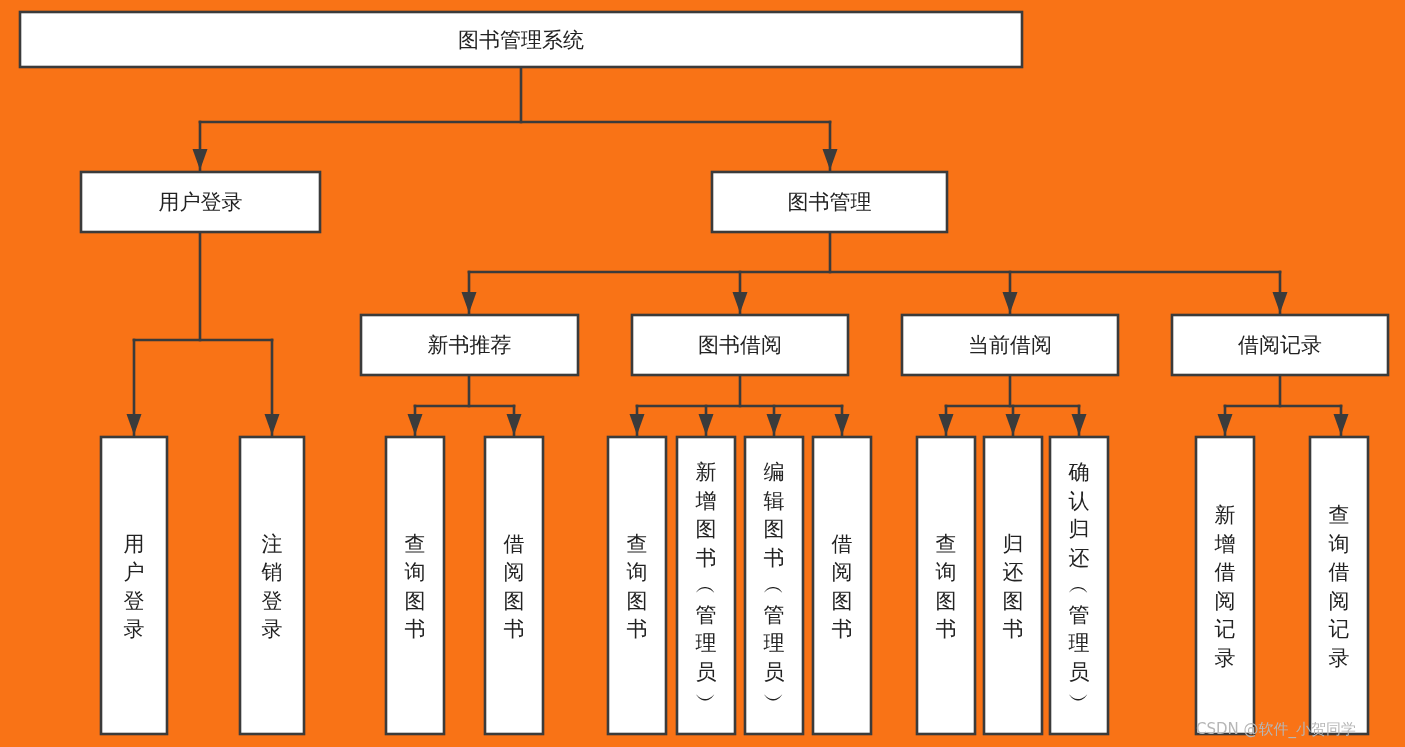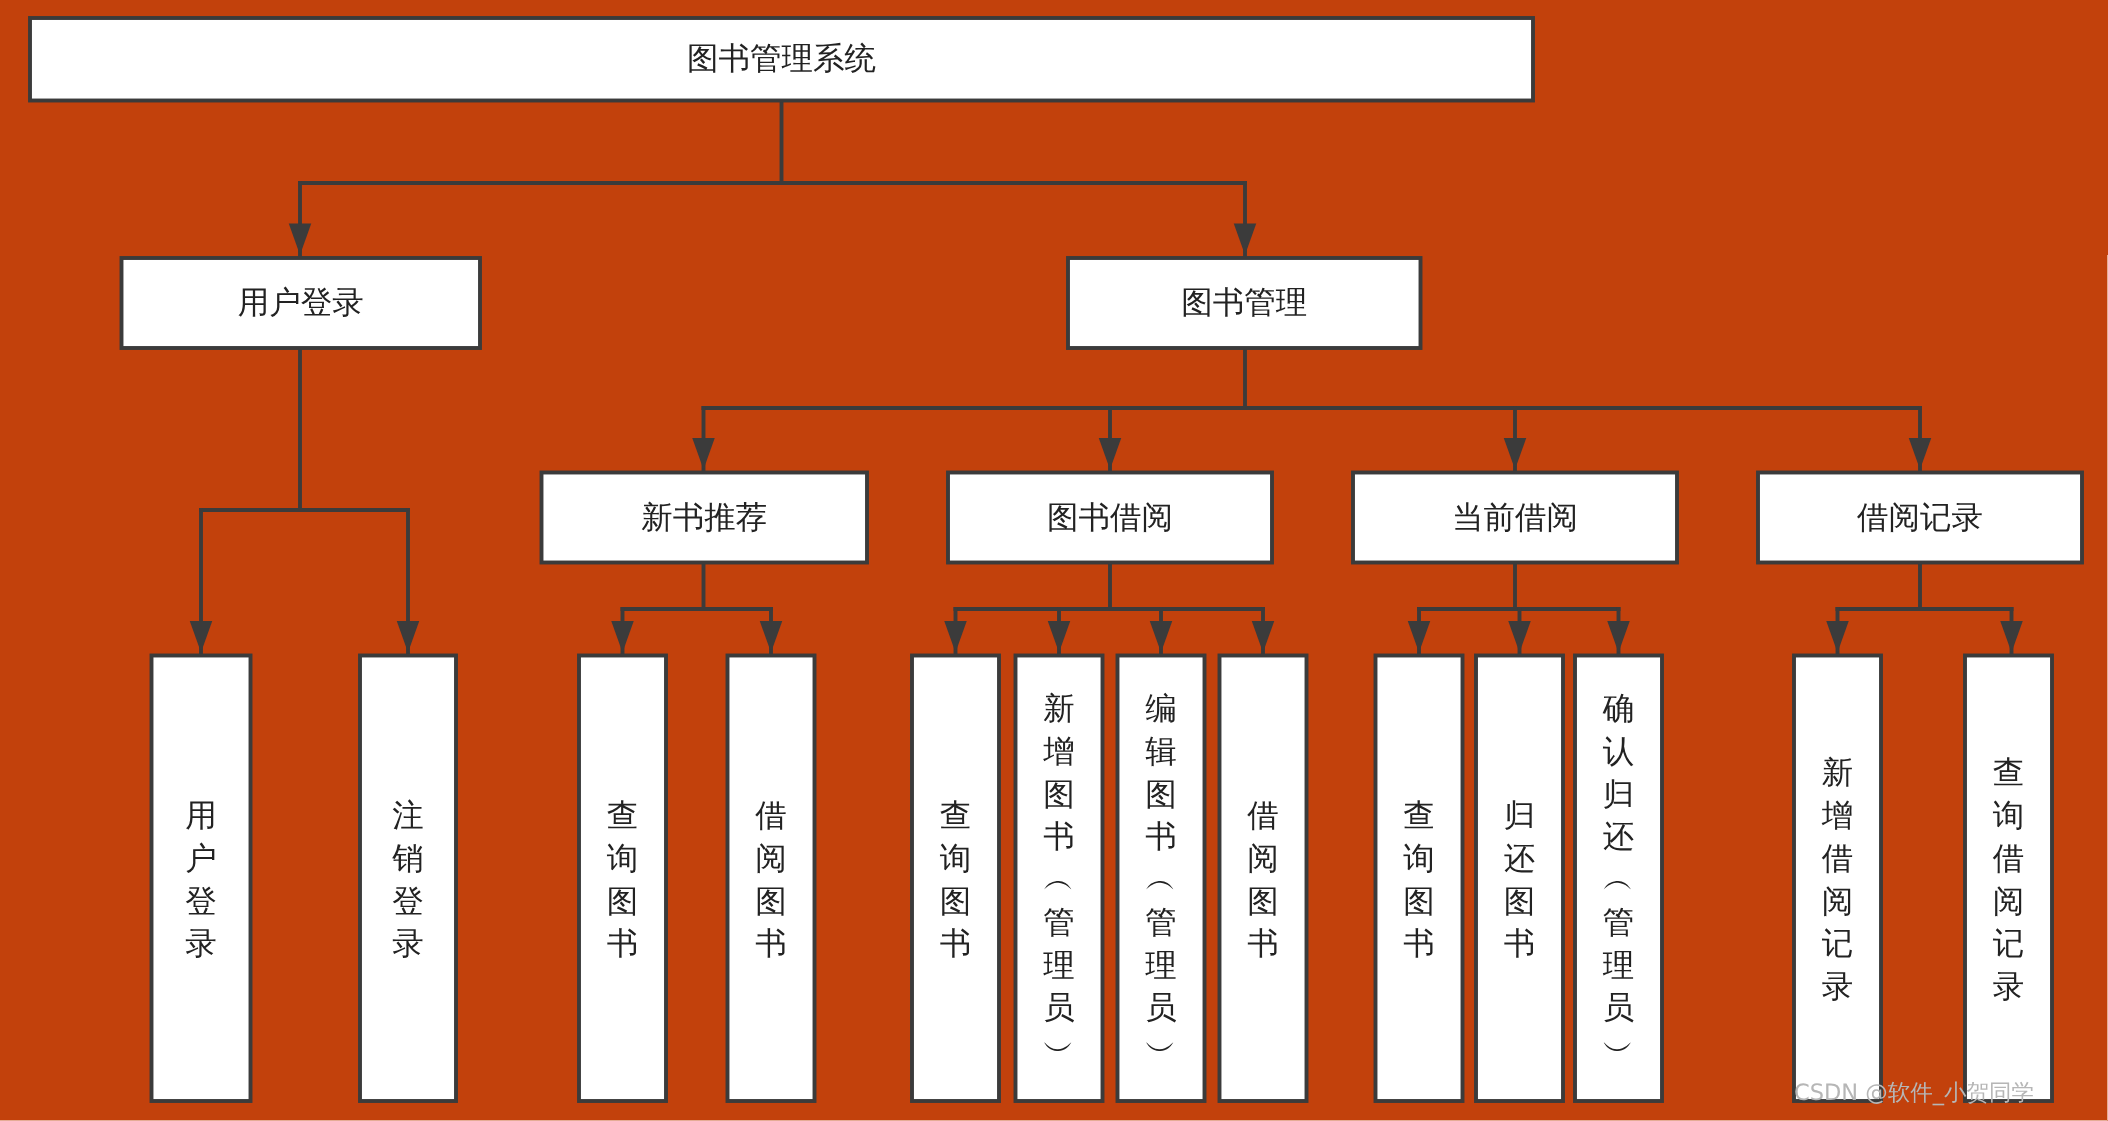--- a/index.html
+++ b/index.html
@@ -11,21 +11,21 @@
   body {
     width: 1405px;
     height: 747px;
     font-family: "DejaVu Sans", "Liberation Sans", sans-serif;
     overflow: hidden;
   }
   #diagram-root {
     position: relative;
     width: 1405px;
     height: 747px;
-    background: #c2410c;
+    background: #f97316;
   }
   svg#structure-chart {
     display: block;
     width: 1405px;
     height: 747px;
   }
   .node-box {
     fill: #ffffff;
     stroke: #3b3b3b;
     stroke-width: 2.6;

